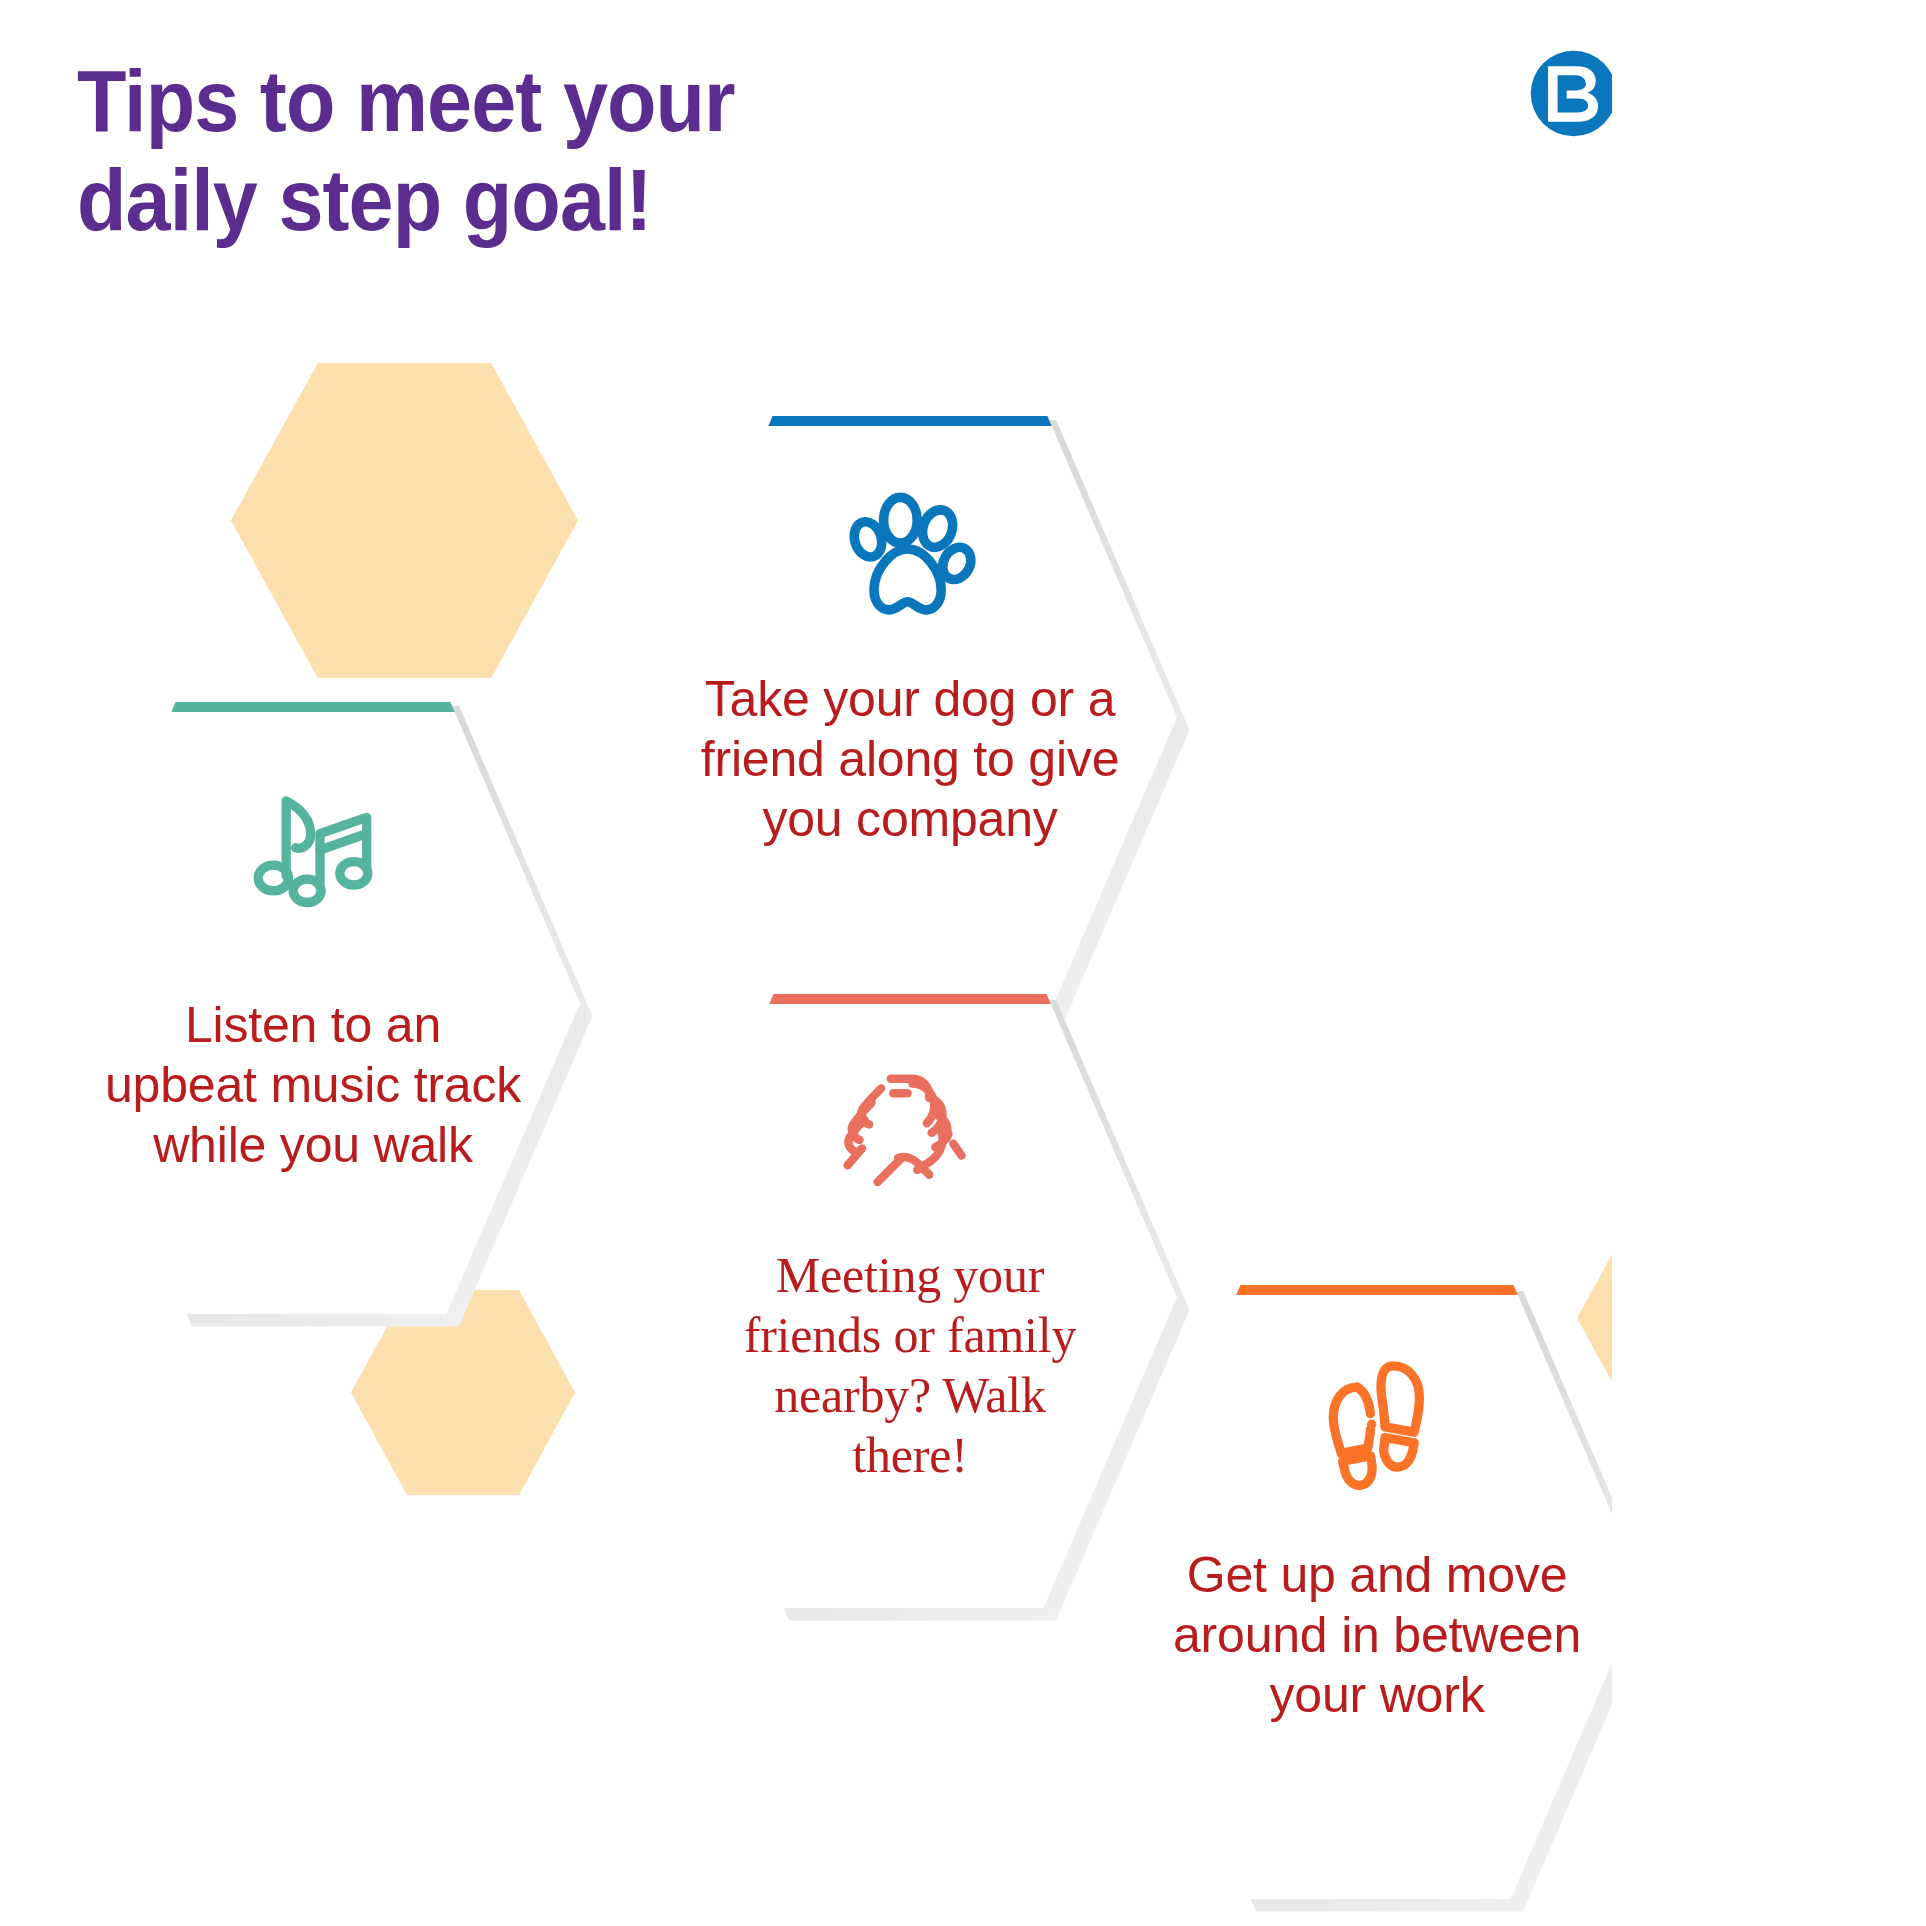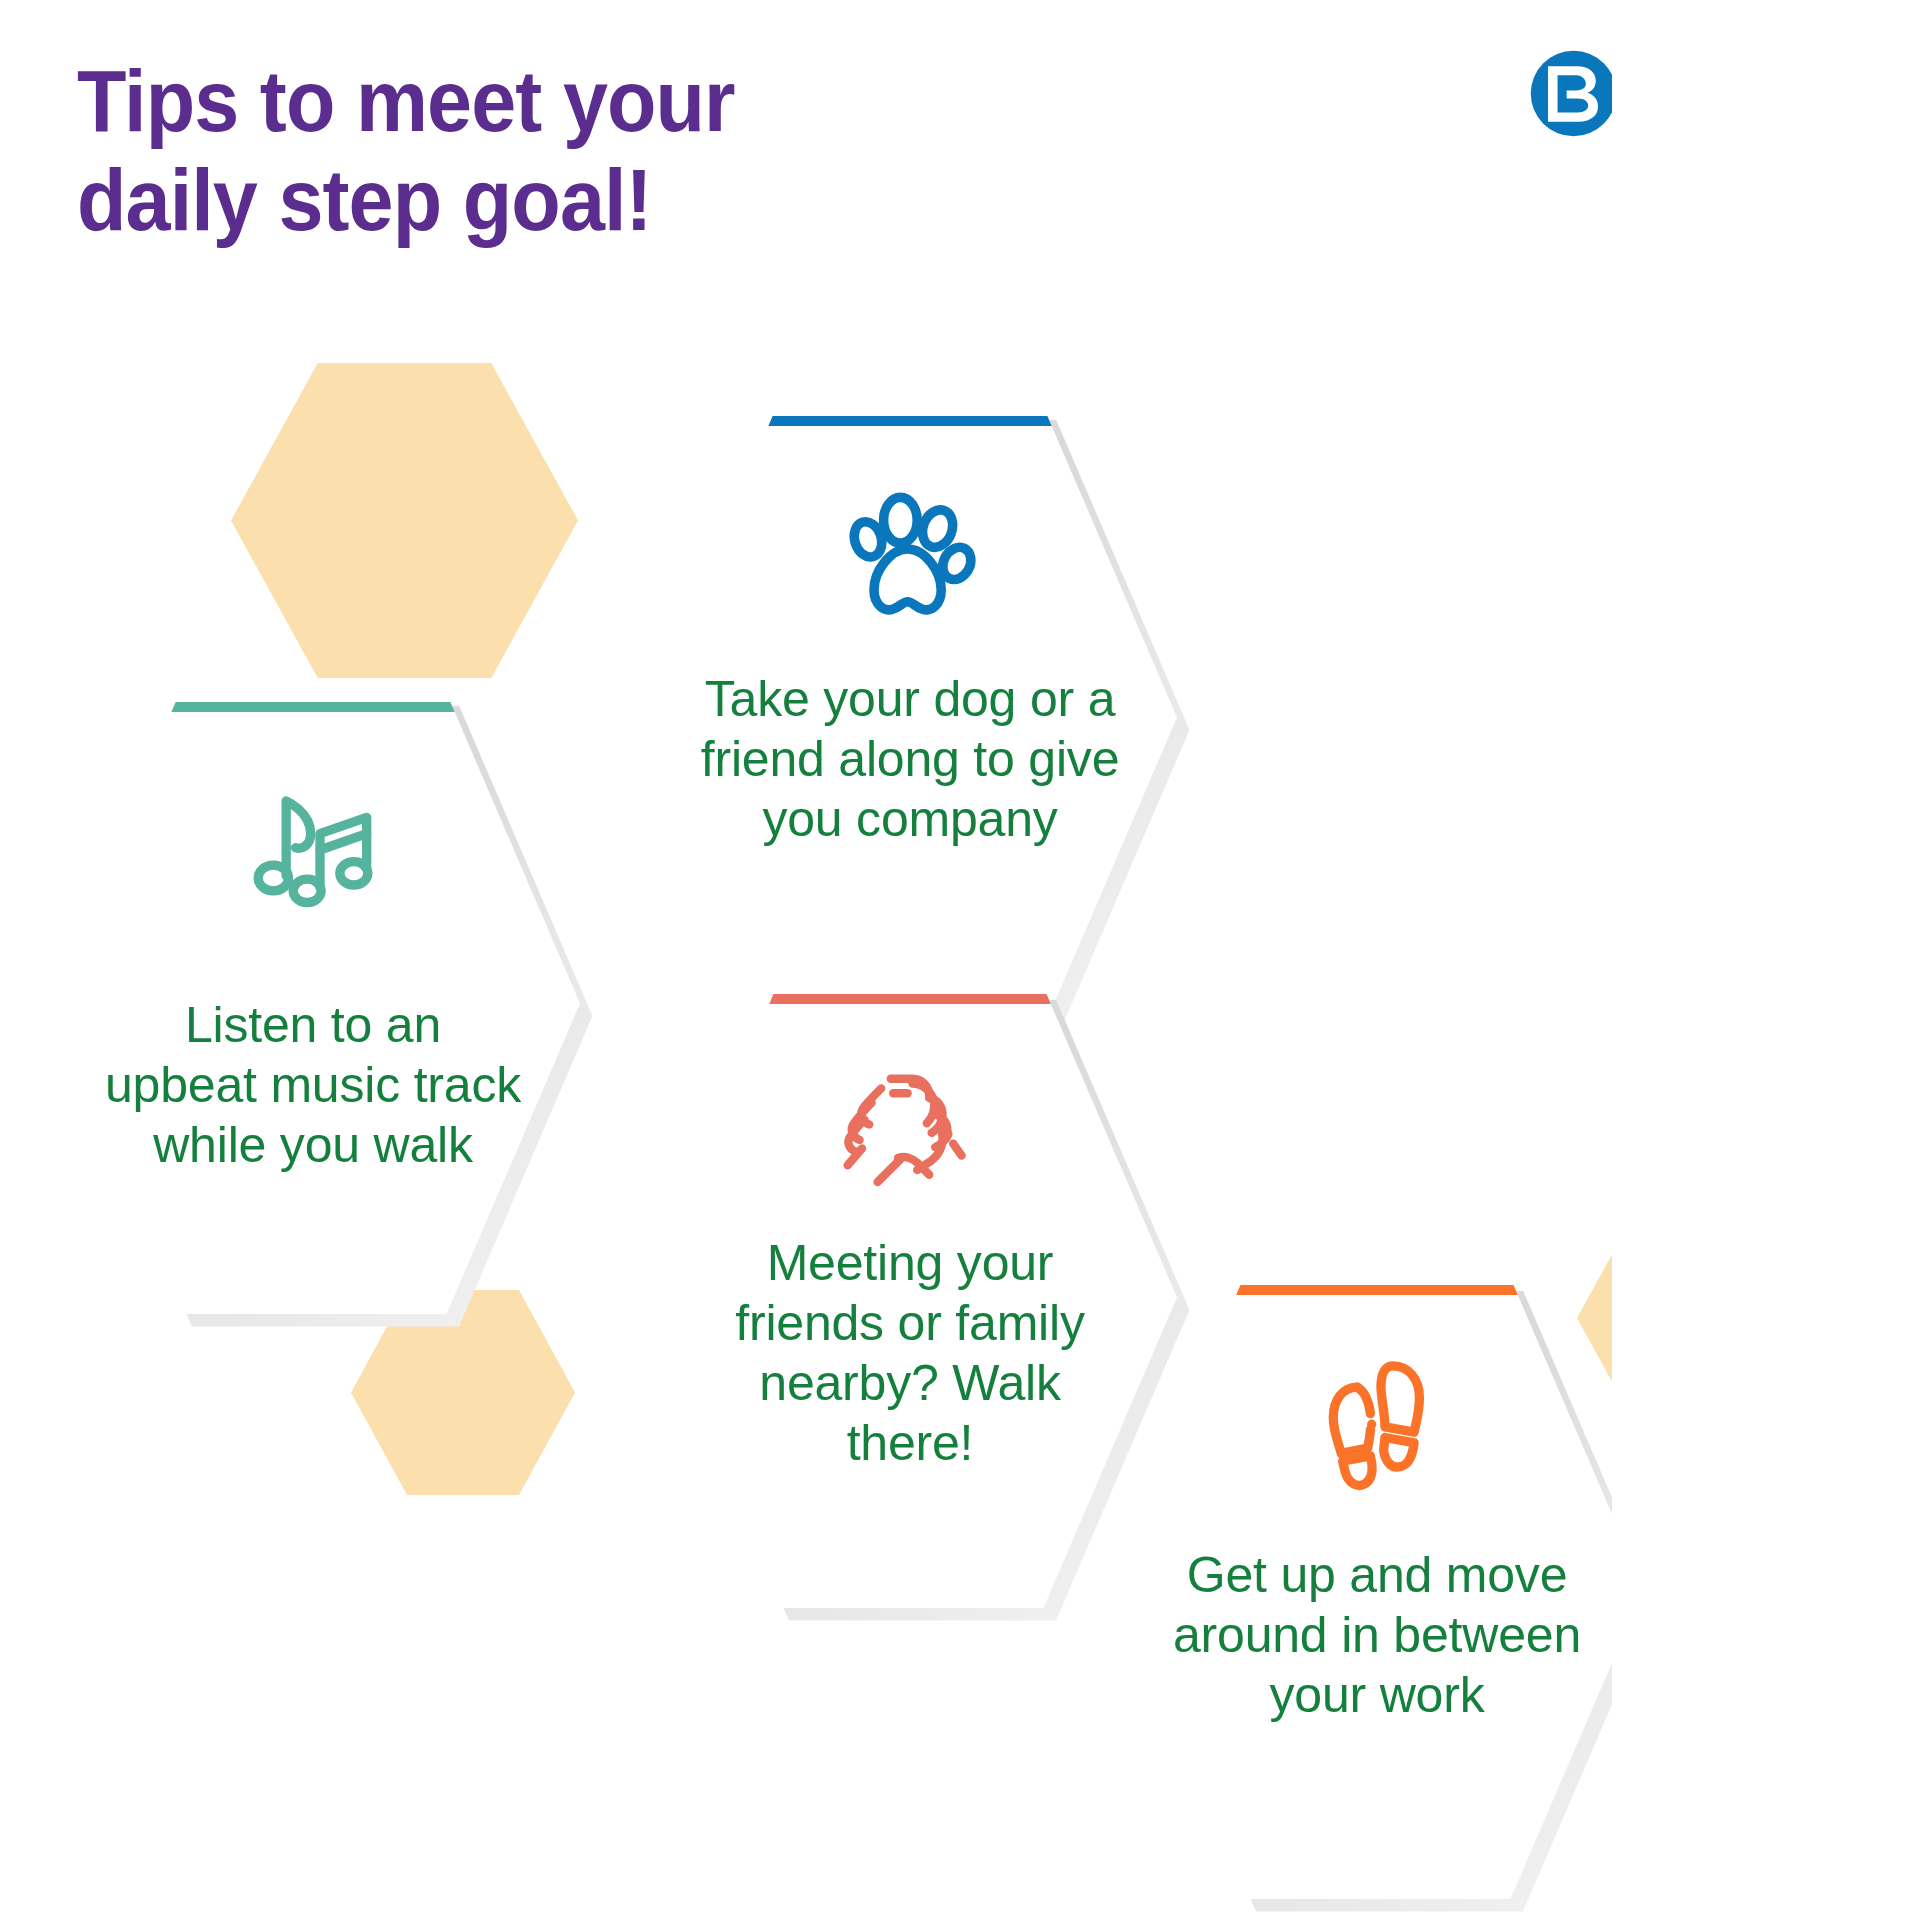--- a/index.html
+++ b/index.html
@@ -123,21 +123,21 @@
     left: 50%;
     transform: translateX(-50%);
     display: block;
   }
 
   .hex-text {
     position: absolute;
     left: 50%;
     transform: translateX(-50%);
     text-align: center;
-    color: #15803d;
+    color: #b91c1c;
     font-family: "Liberation Sans Narrow", "Liberation Sans", sans-serif;
     font-size: 50px;
     line-height: 1.20;
     font-weight: 400;
     letter-spacing: -0.2px;
     white-space: pre-line;
   }
 </style>
 </head>
 <body>
@@ -230,21 +230,21 @@
             <path d="M82 44 C88 46 92 52 91 59 C90 65 86 69 81 71"></path>
             <path d="M20 72 L8 86"></path>
             <path d="M86 56 C89 66 86 76 78 82 L66 90"></path>
             <path d="M50 80 C56 78 62 80 66 84 L76 94"></path>
             <path d="M52 81 L33 100"></path>
             <path d="M92 60 L90 64"></path>
             <path d="M96 68 L103 78"></path>
           </g>
         </svg>
 
-        <div class="hex-text" style="top:246px; width:433px;">Meeting your
+        <div class="hex-text" style="top:258px; width:433px;font-family:Liberation Serif, serif;">Meeting your
 friends or family
 nearby? Walk
 there!</div>
       </div>
     </div>
 
     <div class="hex-card-wrap" style="left:1110px; top:1278px; width:534px; height:621px;">
       <div class="hex-shadow" style="left:12.5px; top:12.5px; width:534px; height:621px;"></div>
       <div class="hex-card" style="left:0; top:0; width:534px; height:621px;">
         <div class="accent-bar" style="top:6.7px; width:313px; background:#FA7328;"></div>

